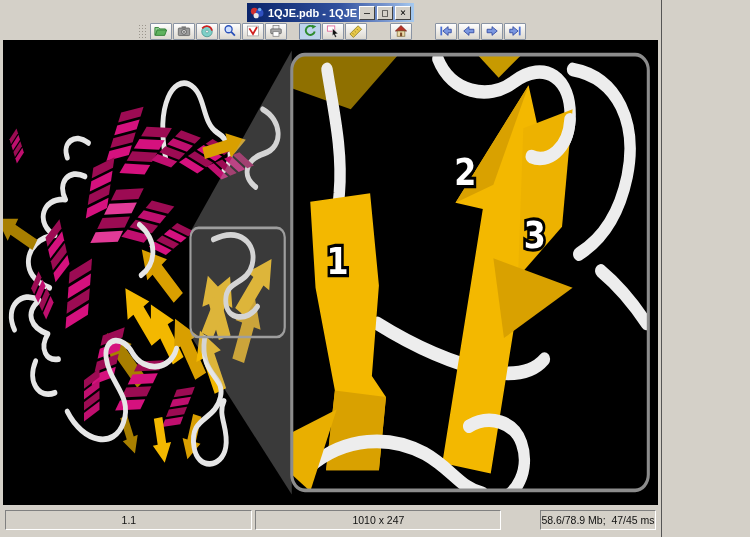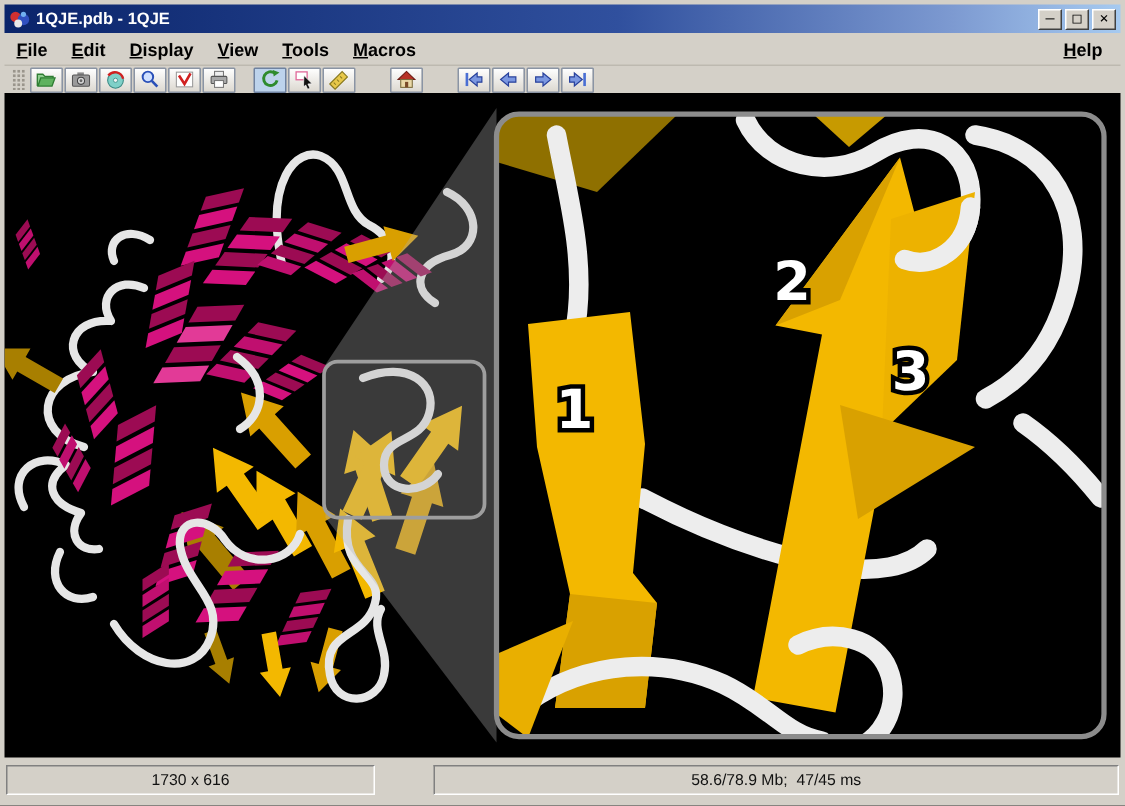--- a/index.html
+++ b/index.html
@@ -1,19 +1,19 @@
 <!DOCTYPE html>
 <html><head>
 <meta charset="utf-8">
 <style>
   * { margin:0; padding:0; box-sizing:border-box; }
   html,body { width:750px; height:537px; }
   body { font-family:"Liberation Sans", sans-serif; background:#D4D0C8; }
-  .window { width:750px; height:537px; border:3px solid #D4D0C8; outline:1px solid #555;
-            display:flex; flex-direction:column; background:#D4D0C8; }
+  .window { width:661px; height:537px; border:3px solid #D4D0C8; outline:1px solid #555;
+            display:flex; flex-direction:column; background:#D4D0C8;align-items:center; }
   
   .titlebar { height:19px; background:linear-gradient(90deg,#0a246a 0%,#30509e 55%,#7d9ad1 85%,#a6caf0 100%);
               display:flex; align-items:center; padding:0 3px; flex:0 0 auto; }
   .titlebar .appicon { width:14px; height:14px; margin-right:4px; flex:0 0 auto; }
   .titlebar .title { color:#fff; font-weight:bold; font-size:11px; flex:1; white-space:nowrap; overflow:hidden; }
   .winbtn { width:16px; height:14px; margin-left:2px; background:#D4D0C8; font-size:10px; line-height:12px;
             text-align:center; color:#000; border:1px solid; border-color:#fff #404040 #404040 #fff;
             font-family:"DejaVu Sans Mono", monospace; cursor:default; }
   
   .menubar { height:22px; display:flex; align-items:center; background:#D4D0C8;
@@ -56,29 +56,20 @@
       <circle cx="11" cy="8" r="4.4" fill="#3050c0"></circle>
       <circle cx="7" cy="11" r="3" fill="#e8e8e8"></circle>
       <circle cx="11" cy="4" r="2" fill="#70b0f0"></circle>
     </svg>
     <span class="title">1QJE.pdb - 1QJE</span>
     <div class="winbtn">–</div>
     <div class="winbtn">□</div>
     <div class="winbtn">×</div>
   </div>
 
-  <div class="menubar">
-    <span class="menuitem"><u>F</u>ile</span>
-    <span class="menuitem"><u>E</u>dit</span>
-    <span class="menuitem"><u>D</u>isplay</span>
-    <span class="menuitem"><u>V</u>iew</span>
-    <span class="menuitem"><u>T</u>ools</span>
-    <span class="menuitem"><u>M</u>acros</span>
-    <span class="menuitem right"><u>H</u>elp</span>
-  </div>
 
   <div class="toolbar">
     <div class="draghandle"></div>
 
     <div class="tbtn">
       <svg viewBox="0 0 16 16">
         <path d="M1 13 V4 h4.2 l1.6 1.6 H13 V7" fill="#8fce8f" stroke="#2e7d32" stroke-width="1"></path>
         <path d="M1.5 13 L3.6 6.8 H14.5 L12.2 13 Z" fill="#5fb25f" stroke="#2e7d32" stroke-width="1"></path>
       </svg>
     </div>
@@ -282,17 +273,18 @@
           <text class="lbl" x="383" y="285">1</text>
           <text class="lbl" x="528" y="200">2</text>
           <text class="lbl" x="607" y="260">3</text>
         </g>
         <rect x="331" y="76" width="405" height="415" rx="15" fill="none" stroke="#8c8c8c" stroke-width="3.5"></rect>
       </g>
     </svg>
   </div>
 
   <div class="statusbar">
-    <div class="statuscell c2">1730 x 616</div>
+    <div class="statuscell c1">1.1</div>
+    <div class="statuscell c2">1010 x 247</div>
     <div class="statuscell c3">58.6/78.9 Mb;  47/45 ms</div>
   </div>
 
 </div>
 
 </body></html>

